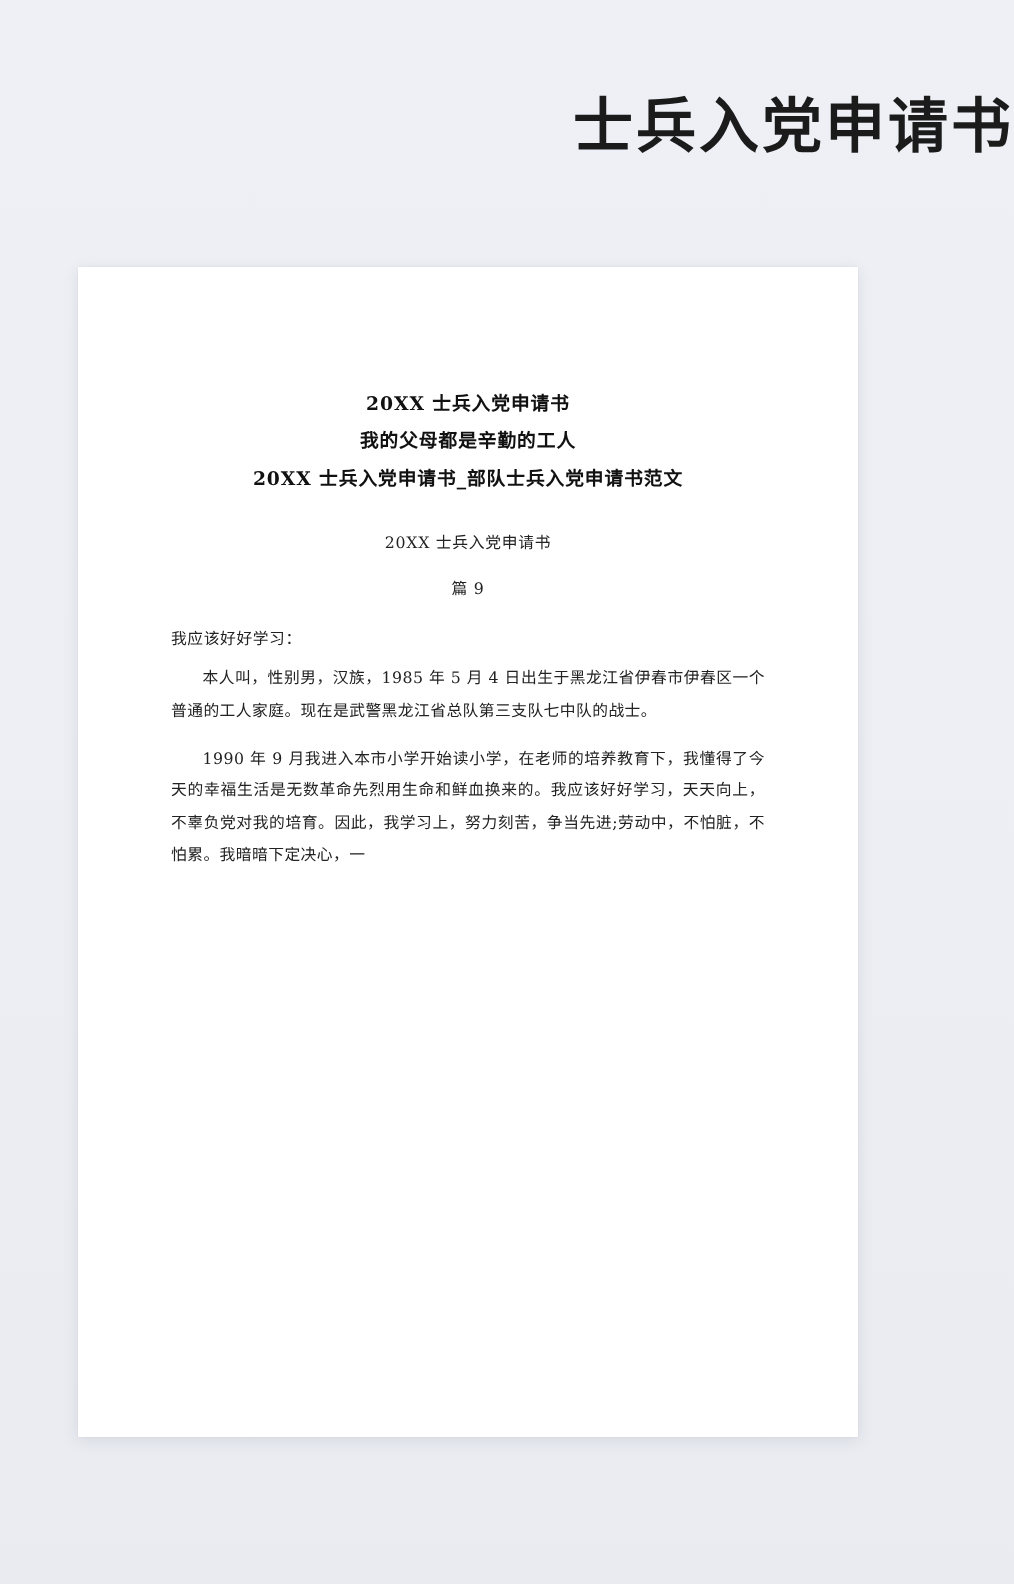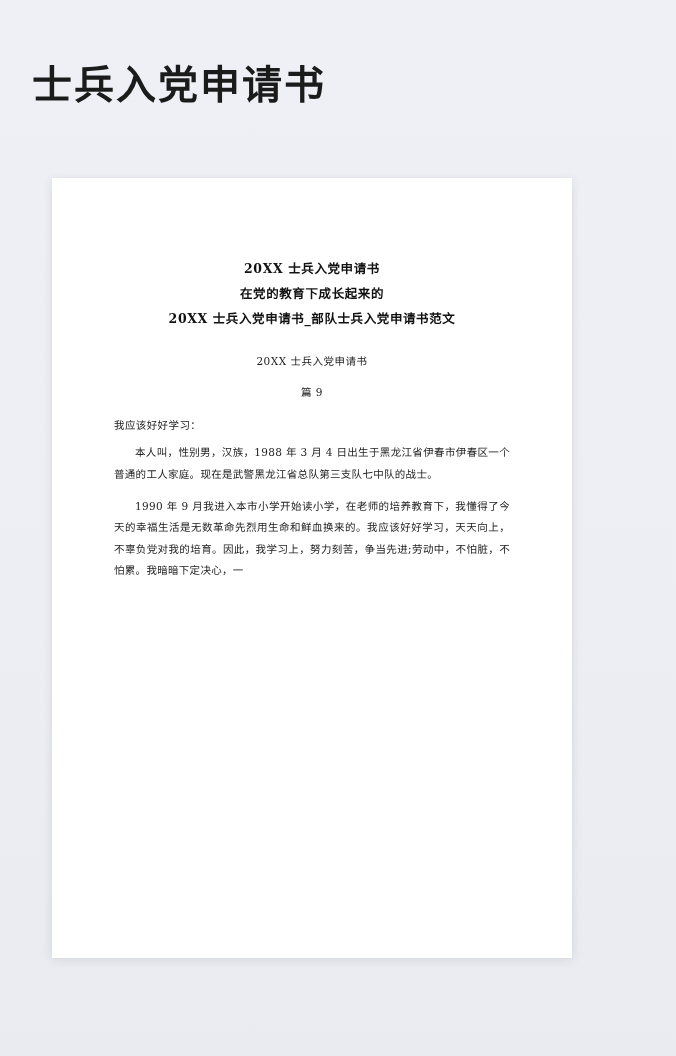--- a/index.html
+++ b/index.html
@@ -15,21 +15,21 @@
   }
   .page {
     position: relative;
     width: 676px;
     height: 1056px;
     background: linear-gradient(180deg, #eef0f5 0%, #eceef3 60%, #e9ebf1 100%);
     box-sizing: border-box;
   }
   .banner {
     padding-top: 62px;
-    text-align: left;
+    text-align: right;
     padding-left: 32px;
   }
   .banner-title {
     font-family: "Liberation Sans", sans-serif;
     font-size: 40px;
     font-weight: bold;
     letter-spacing: 2px;
     color: #1b1b1b;
     line-height: 1.15;
     margin: 0;
@@ -121,29 +121,29 @@
 
   <div class="banner">
     <h1 class="banner-title">士兵入党申请书</h1>
   </div>
 
   <div class="sheet-wrap">
     <div class="sheet">
 
       <div class="doc-heading">
         <div>20XX 士兵入党申请书</div>
-        <div>在党的教育下成长起来的</div>
+        <div>我的父母都是辛勤的工人</div>
         <div>20XX 士兵入党申请书_部队士兵入党申请书范文</div>
       </div>
 
       <div class="doc-subheading">20XX 士兵入党申请书</div>
       <div class="doc-pian">篇 9</div>
 
       <div class="doc-salutation">我应该好好学习：</div>
 
-      <p class="doc-para">本人叫，性别男，汉族，1988 年 3 月 4 日出生于黑龙江省伊春市伊春区一个普通的工人家庭。现在是武警黑龙江省总队第三支队七中队的战士。</p>
+      <p class="doc-para">本人叫，性别男，汉族，1985 年 5 月 4 日出生于黑龙江省伊春市伊春区一个普通的工人家庭。现在是武警黑龙江省总队第三支队七中队的战士。</p>
       <p class="doc-para">1990 年 9 月我进入本市小学开始读小学，在老师的培养教育下，我懂得了今天的幸福生活是无数革命先烈用生命和鲜血换来的。我应该好好学习，天天向上，不辜负党对我的培育。因此，我学习上，努力刻苦，争当先进;劳动中，不怕脏，不怕累。我暗暗下定决心，一</p>
 
       <div class="fade-bottom"></div>
     </div>
   </div>
 
 </div>
 
 </body></html>

